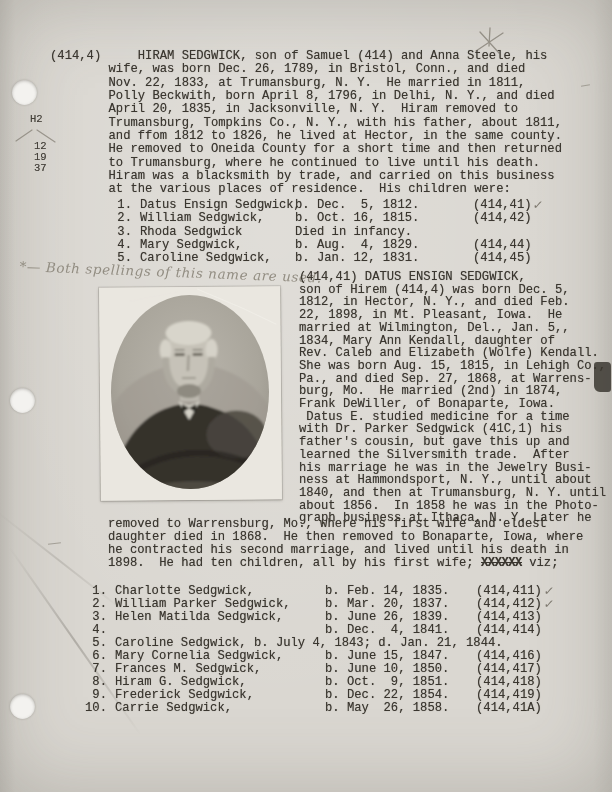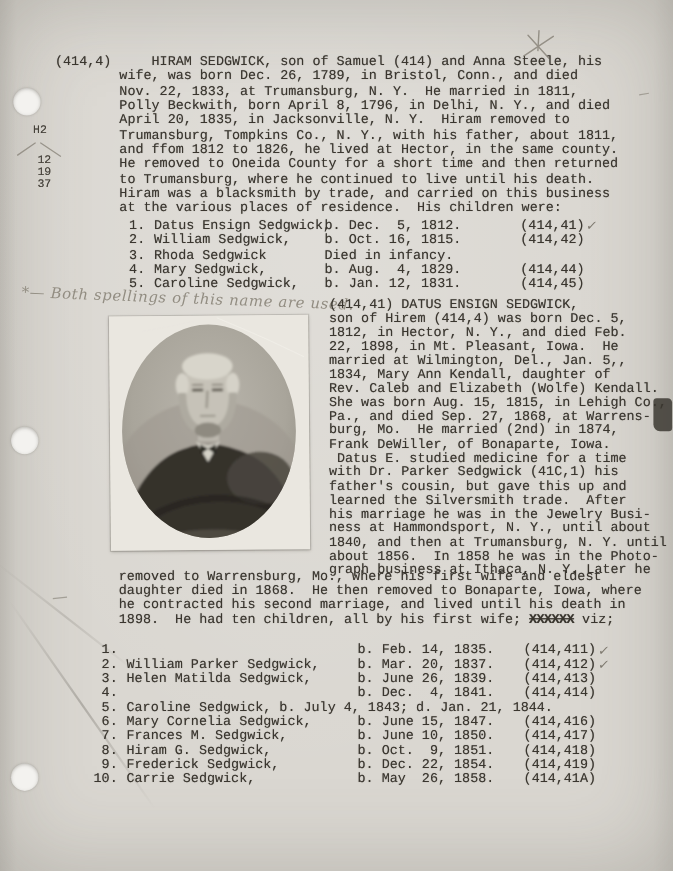--- a/index.html
+++ b/index.html
@@ -215,20 +215,21 @@
 graph business at Ithaca, N. Y. Later he</pre>
 
   <pre class="type lh130" style="left:108px;top:518px;">removed to Warrensburg, Mo., where his first wife and eldest
 daughter died in 1868.  He then removed to Bonaparte, Iowa, where
 he contracted his second marriage, and lived until his death in</pre>
   <pre class="type lh130" style="left:108px;top:557px;"><span>1898.  He had ten children, all by his first wife; </span><span class="struck">XXXXXX</span><span> viz;</span></pre>
 
   <div class="list" id="list2" style="top:584px;">
       <div class="lrow">
         <span class="c-num">1.</span>
+        <span class="c-name">Charlotte Sedgwick,</span>
         <span class="c-date">b. Feb. 14, 1835.</span>
         <span class="c-code">(414,411)</span>
         <span class="c-check">✓</span>
       </div>
       <div class="lrow">
         <span class="c-num">2.</span>
         <span class="c-name">William Parker Sedgwick,</span>
         <span class="c-date">b. Mar. 20, 1837.</span>
         <span class="c-code">(414,412)</span>
         <span class="c-check">✓</span>

